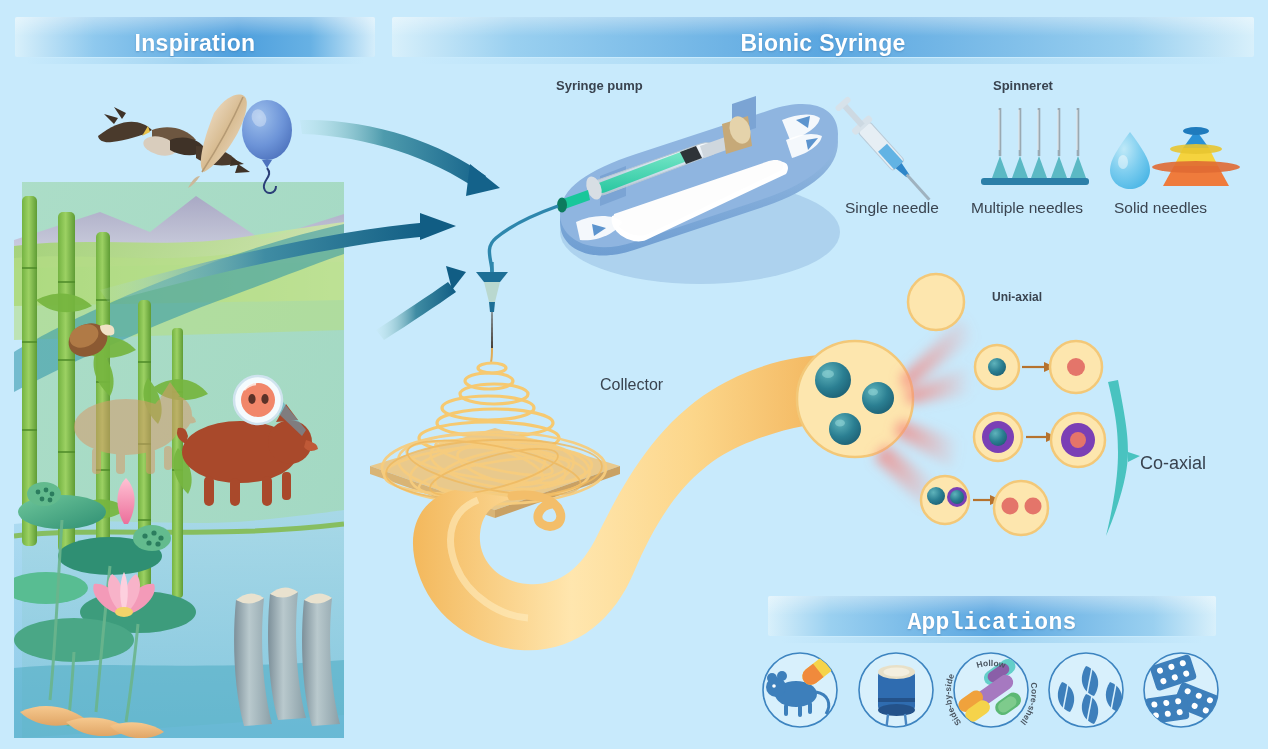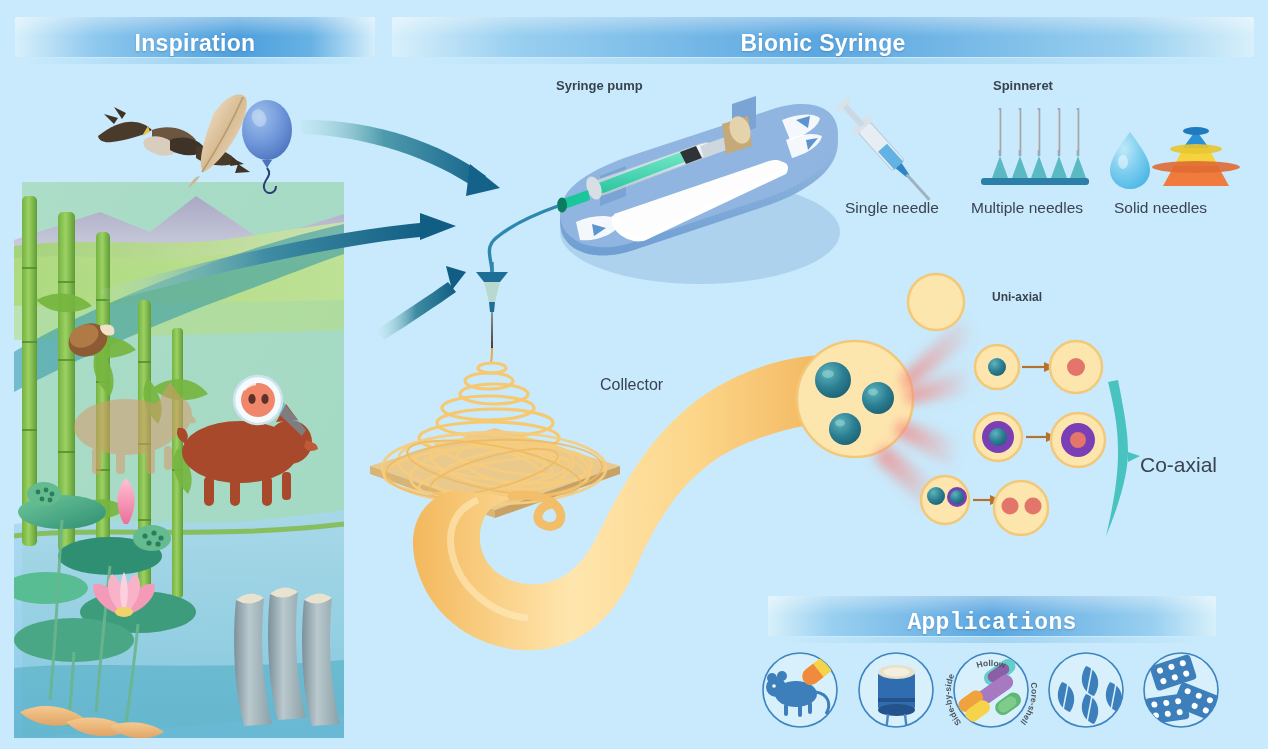--- a/index.html
+++ b/index.html
@@ -727,15 +727,15 @@
 
   <div class="cap" style="left:556px;top:78px;">Syringe pump</div>
   <div class="cap" style="left:993px;top:78px;text-align:right;">Spinneret</div>
 
   <div class="sub" style="left:845px;top:199px;text-align:center;">Single needle</div>
   <div class="sub" style="left:971px;top:199px;">Multiple needles</div>
   <div class="sub" style="left:1114px;top:199px;">Solid needles</div>
 
   <div class="cap reg" style="left:556px;top:376px;font-size:16px;margin-left:44px;">Collector</div>
   <div class="cap reg" style="left:992px;top:290px;font-size:12px;font-weight:bold;">Uni-axial</div>
-  <div class="cap reg" style="left:1140px;top:453px;font-size:21px;">Co-axial</div>
+  <div class="cap reg" style="left:1140px;top:453px;font-size:18px;">Co-axial</div>
 
 </div>
 
 </body></html>

